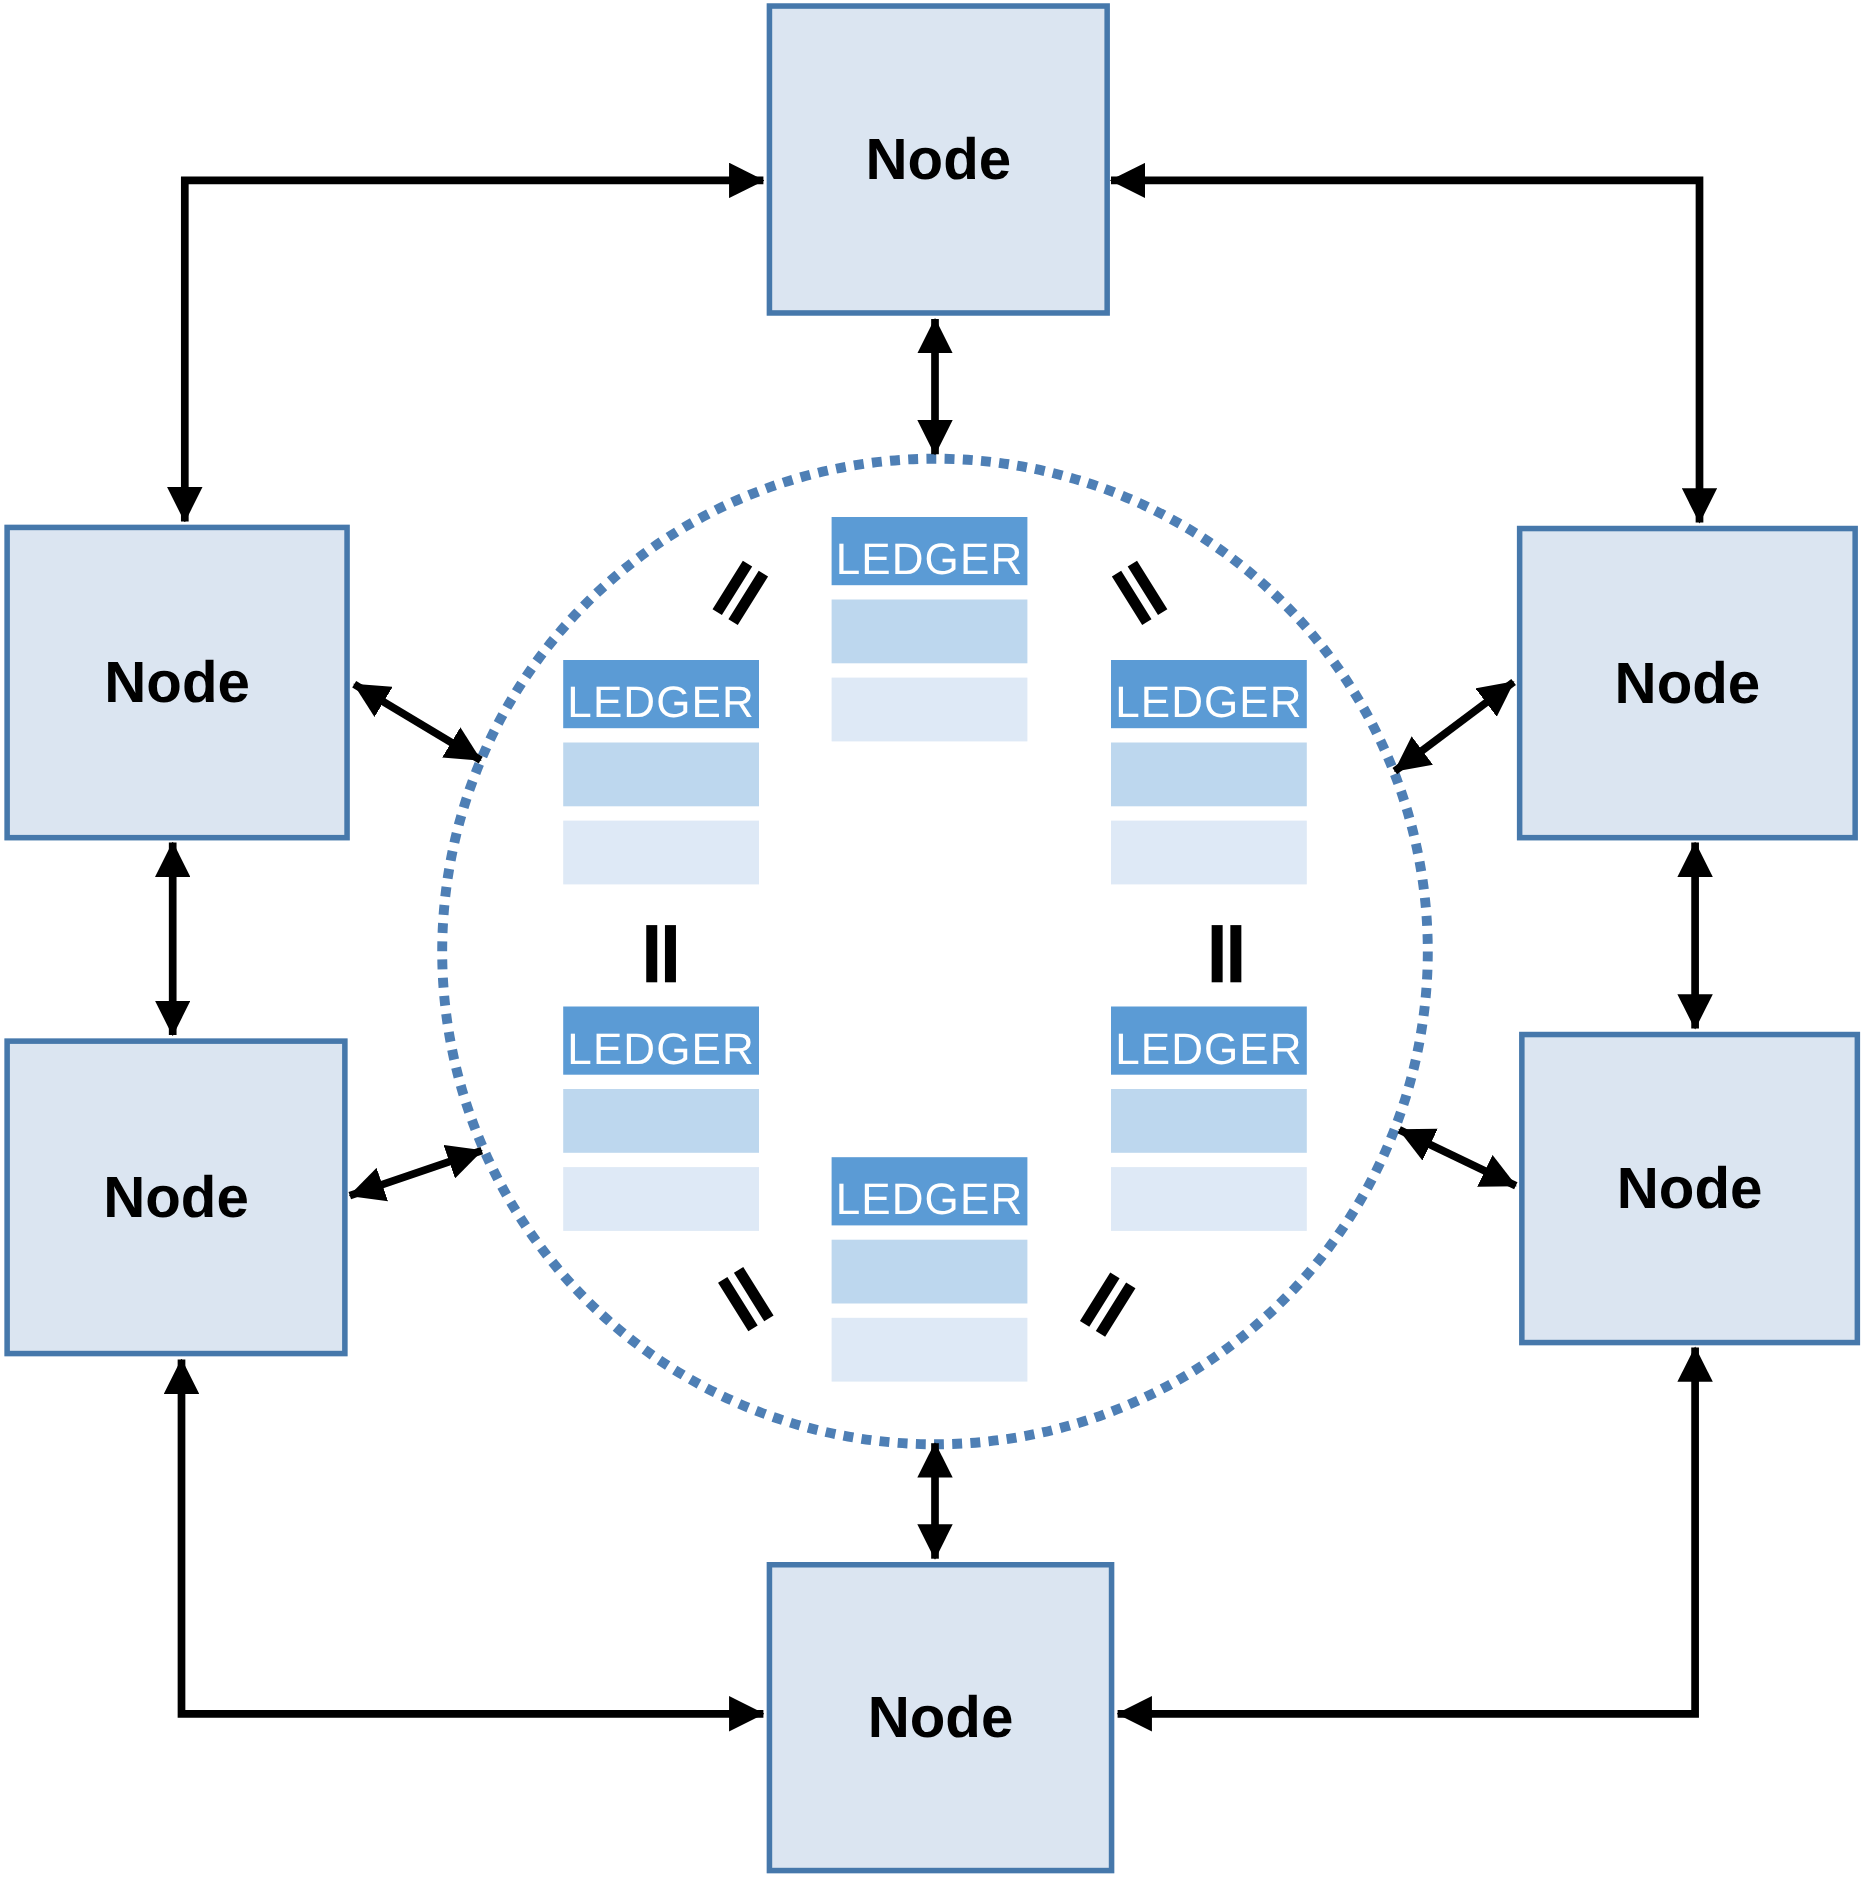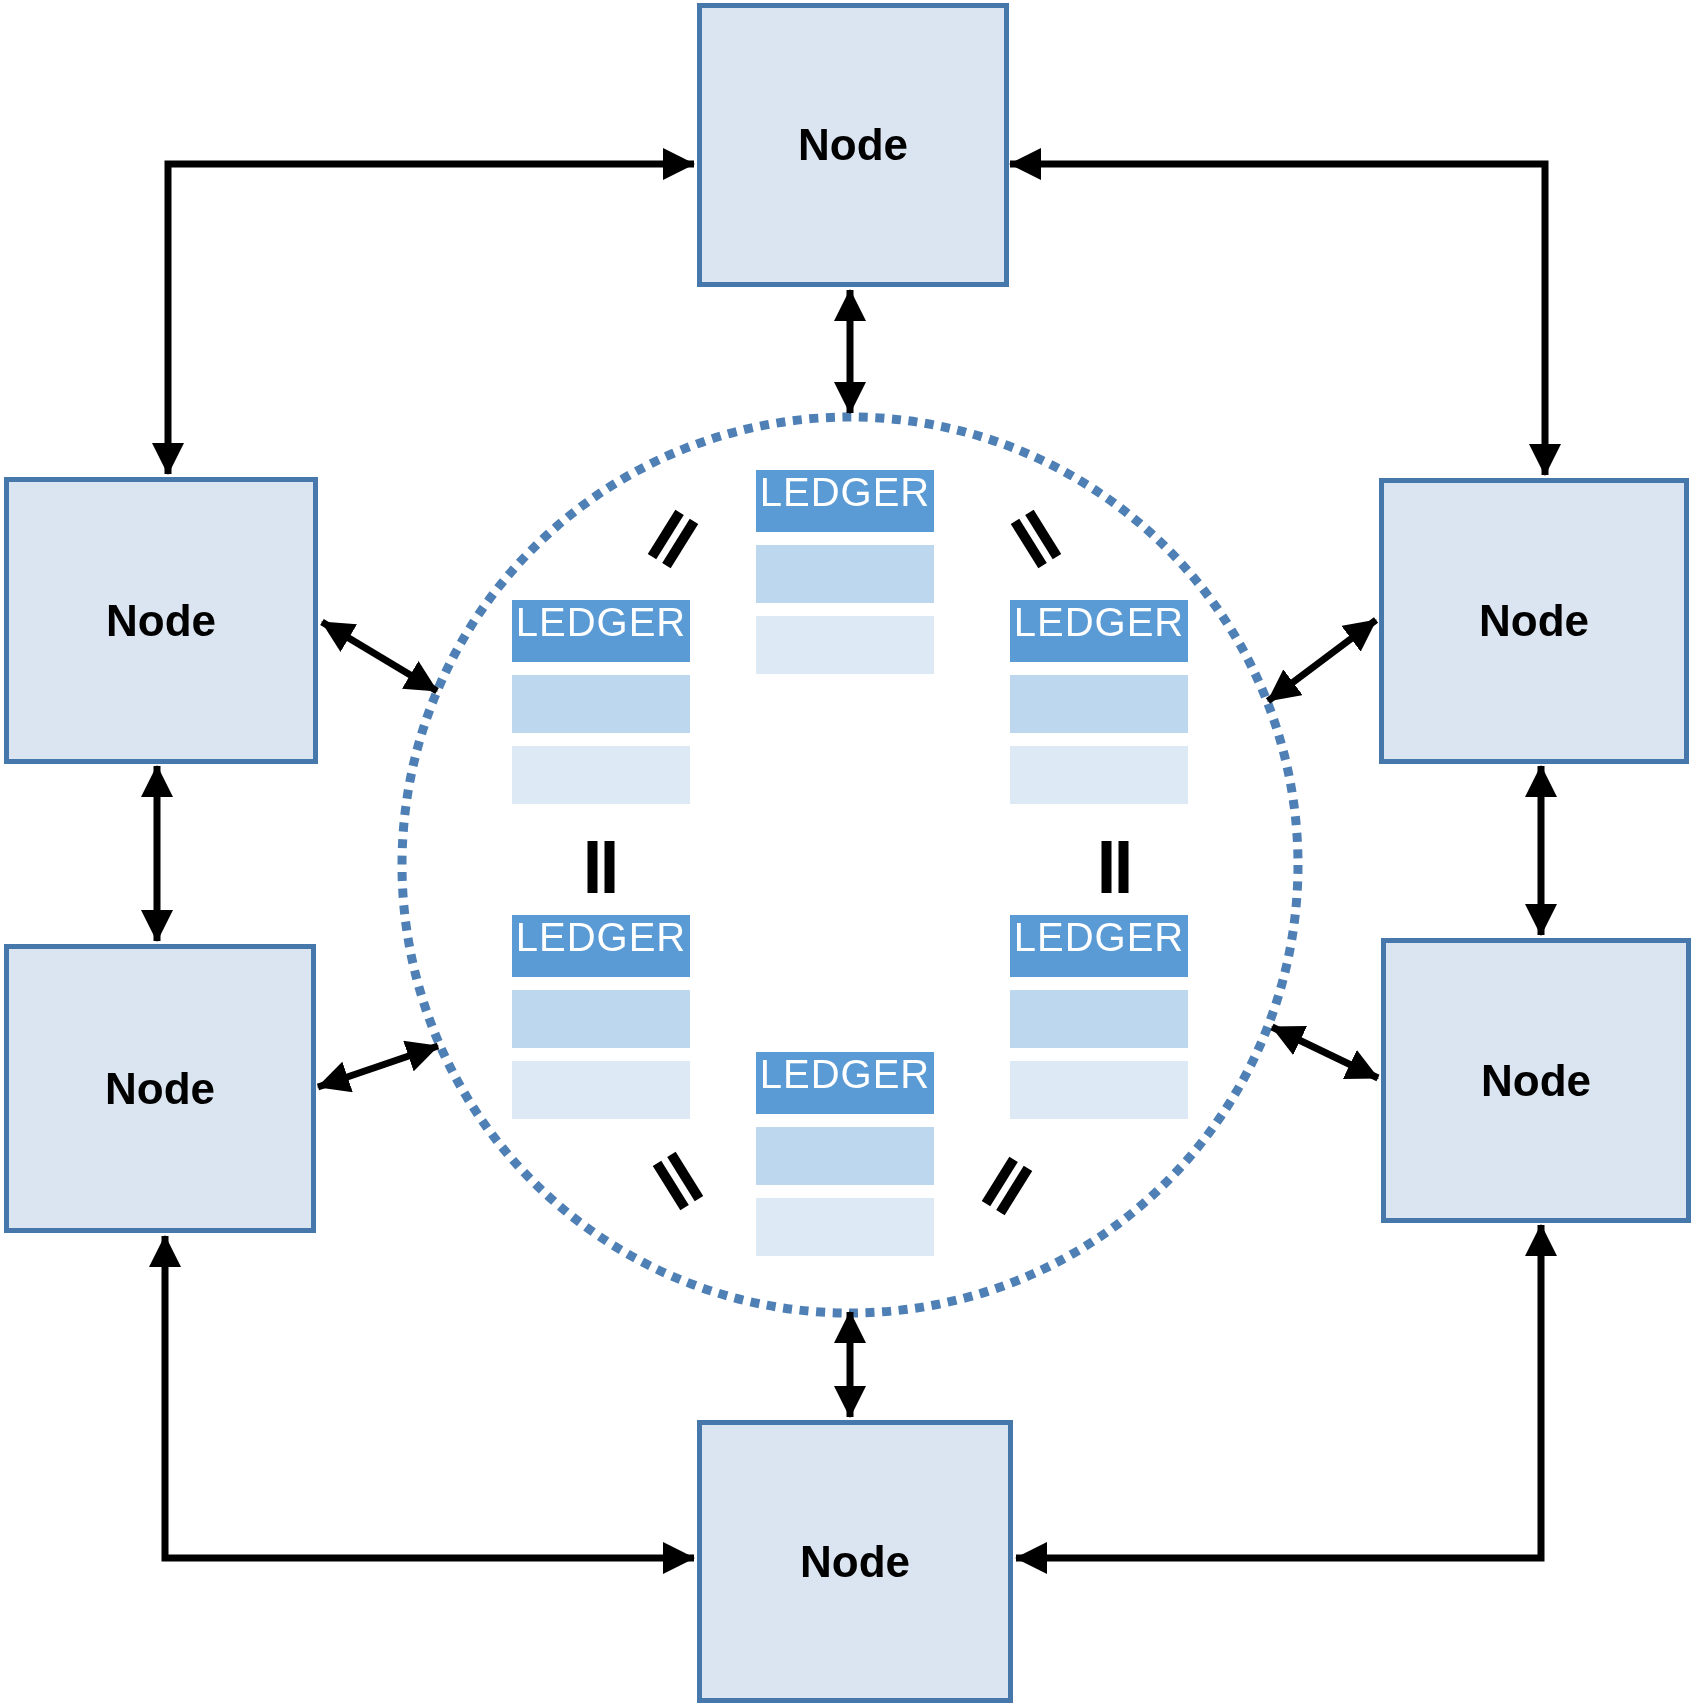--- a/index.html
+++ b/index.html
@@ -10,32 +10,32 @@
   }
   svg.overlay{position:absolute;left:0;top:0;width:1698px;height:1706px;}
   .dotcircle{fill:none;stroke:#4e7fb5;stroke-width:9;stroke-dasharray:9 7.56;}
   .arrow{fill:none;stroke:#000000;stroke-width:7;}
   .eq line{stroke:#000000;stroke-width:10;stroke-linecap:butt;}
 
   .node{
     position:absolute;background:#dbe5f1;border:5px solid #4678ab;
     display:flex;align-items:center;justify-content:center;box-sizing:border-box;
   }
-  .node span{font-size:44px;font-weight:700;color:#000000;letter-spacing:0px;}
+  .node span{font-size:53px;font-weight:700;color:#000000;letter-spacing:0px;}
   .node-top{left:697px;top:3px;width:312px;height:284px;}
   .node-ul{left:4px;top:477px;width:314px;height:287px;}
   .node-ll{left:4px;top:944px;width:312px;height:289px;}
   .node-ur{left:1379px;top:478px;width:310px;height:286px;}
   .node-lr{left:1381px;top:938px;width:310px;height:285px;}
   .node-bottom{left:697px;top:1420px;width:316px;height:283px;}
 
   .ledger{position:absolute;width:178px;}
   .ledger-header{
     height:62px;background:#5b9bd5;color:#ffffff;
-    display:flex;align-items:flex-start;justify-content:center;
+    display:flex;align-items:flex-end;justify-content:center;
     font-size:40px;letter-spacing:1px;font-weight:400;
   }
   .ledger-row{height:58px;margin-top:13px;}
   .row-medium{background:#bdd7ee;}
   .row-light{background:#dee9f6;}
   .ledger-top{left:756px;top:470px;}
   .ledger-ul{left:512px;top:600px;}
   .ledger-ur{left:1010px;top:600px;}
   .ledger-ll{left:512px;top:915px;}
   .ledger-lr{left:1010px;top:915px;}

